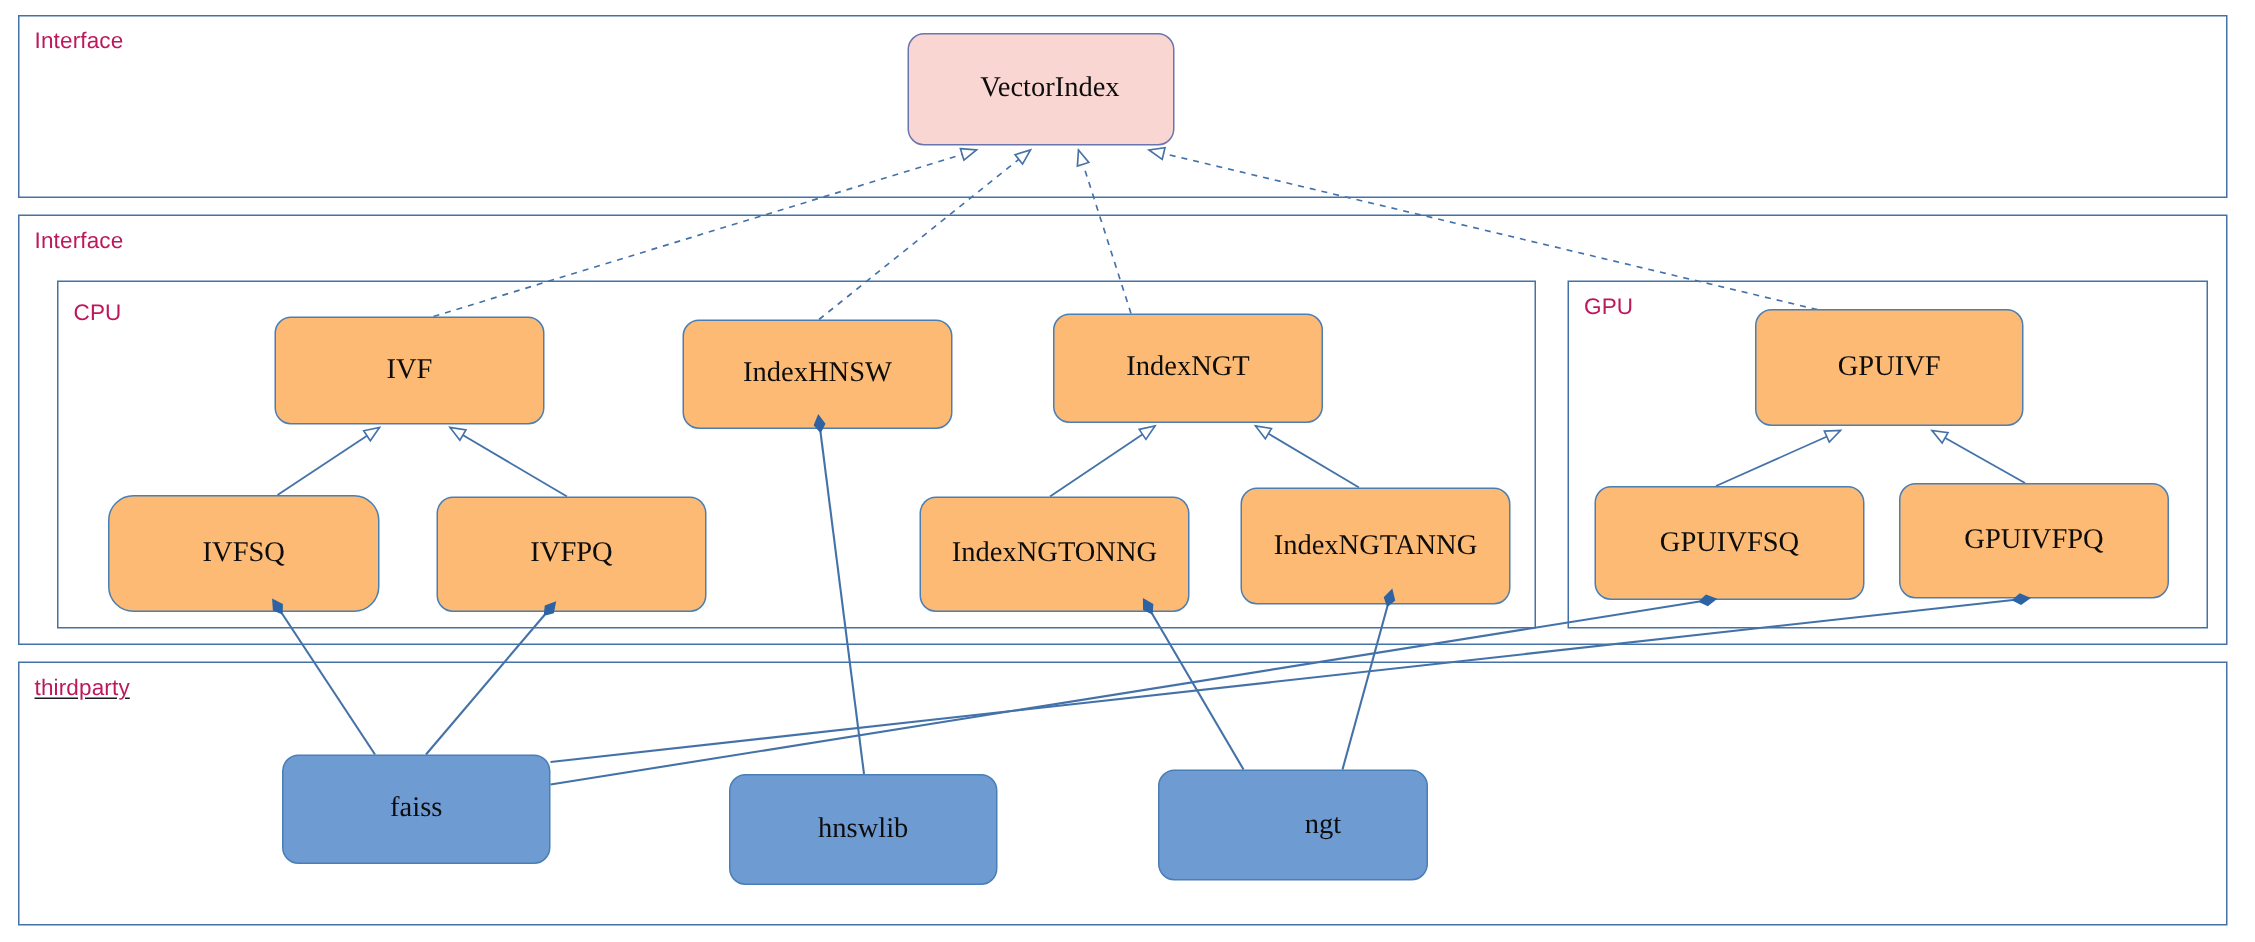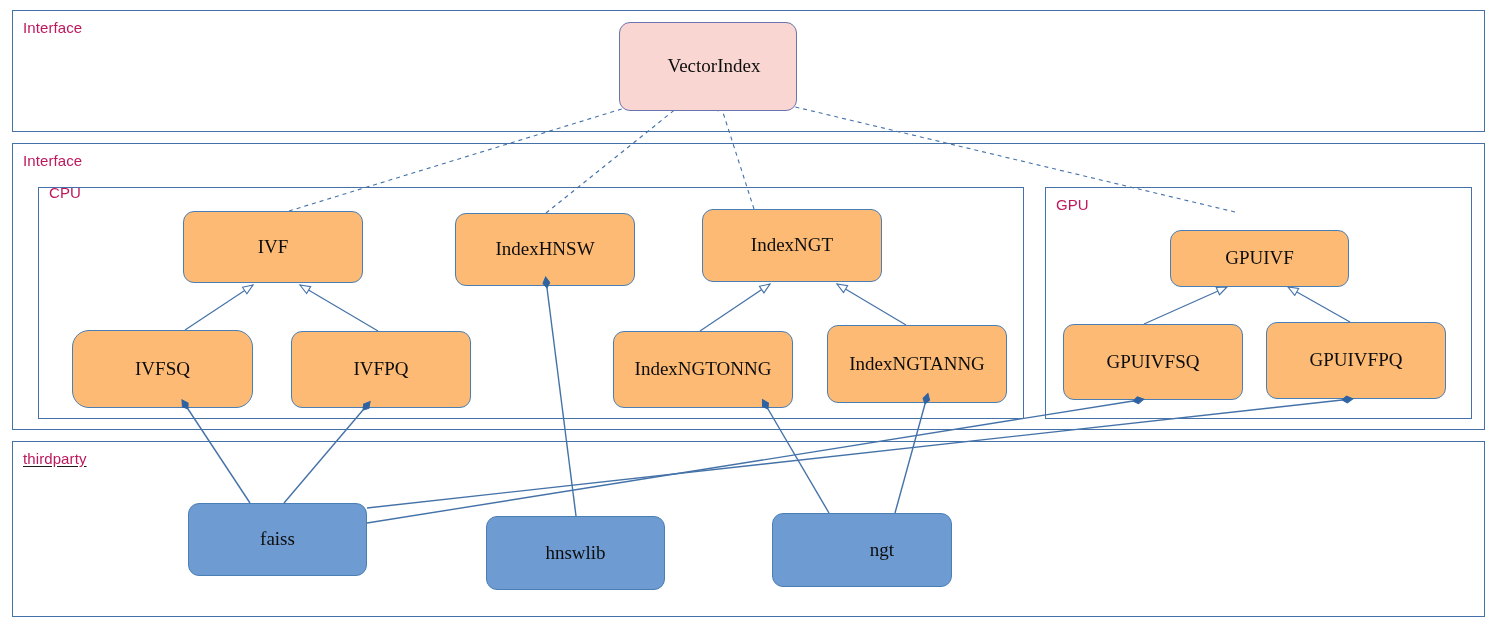--- a/index.html
+++ b/index.html
@@ -120,47 +120,47 @@
       </g>
   </svg>
 
   <div class="pkg" id="pkg-interface" style="left: 12px; top: 10px; width: 1473px; height: 122px; border-color: rgb(68, 114, 168);"></div>
   <div class="pkg-label" id="lbl-interface" style="left: 23px; top: 19px;">Interface</div>
 
   <div class="pkg" id="pkg-implement" style="left: 12px; top: 143px; width: 1473px; height: 287px; border-color: rgb(68, 114, 168);"></div>
   <div class="pkg-label" id="lbl-implement" style="left: 23px; top: 152px;">Interface</div>
 
   <div class="pkg" id="pkg-cpu" style="left: 38px; top: 187px; width: 986px; height: 232px; border-color: rgb(68, 114, 168);"></div>
-  <div class="pkg-label" id="lbl-cpu" style="left: 49px; top: 184px; text-align: center;">CPU</div>
+  <div class="pkg-label" id="lbl-cpu" style="left: 49px; top: 200px; text-align: center;">CPU</div>
 
   <div class="pkg" id="pkg-gpu" style="left: 1045px; top: 187px; width: 427px; height: 232px; border-color: rgb(68, 114, 168);"></div>
   <div class="pkg-label" id="lbl-gpu" style="left: 1056px; top: 196px;">GPU</div>
 
   <div class="pkg" id="pkg-thirdparty" style="left: 12px; top: 441px; width: 1473px; height: 176px; border-color: rgb(68, 114, 168);"></div>
   <div class="pkg-label misspelled" id="lbl-thirdparty" style="left: 23px; top: 450px;">
     <span>thirdparty</span>
     <span class="squiggle">
       
     </span>
   </div>
 
   <div id="node-layer">
-      <div class="node iface" style="left: 619px; top: 22px; width: 178px; height: 89px; padding-left: 12px;">
+      <div class="node iface" style="left: 605px; top: 22px; width: 178px; height: 75px; padding-left: 12px;">
         <span>VectorIndex</span>
       </div>
       <div class="node impl" style="left: 183px; top: 211px; width: 180px; height: 72px;">
         <span>IVF</span>
       </div>
       <div class="node impl" style="left: 455px; top: 213px; width: 180px; height: 73px;">
         <span>IndexHNSW</span>
       </div>
       <div class="node impl" style="left: 702px; top: 209px; width: 180px; height: 73px;">
         <span>IndexNGT</span>
       </div>
-      <div class="node impl" style="left: 1170px; top: 230px; width: 179px; height: 57px;">
+      <div class="node impl" style="left: 1170px; top: 206px; width: 179px; height: 78px;">
         <span>GPUIVF</span>
       </div>
       <div class="node impl" style="left: 72px; top: 330px; width: 181px; height: 78px; border-radius: 17px;">
         <span>IVFSQ</span>
       </div>
       <div class="node impl" style="left: 291px; top: 331px; width: 180px; height: 77px;">
         <span>IVFPQ</span>
       </div>
       <div class="node impl" style="left: 613px; top: 331px; width: 180px; height: 77px;">
         <span>IndexNGTONNG</span>

